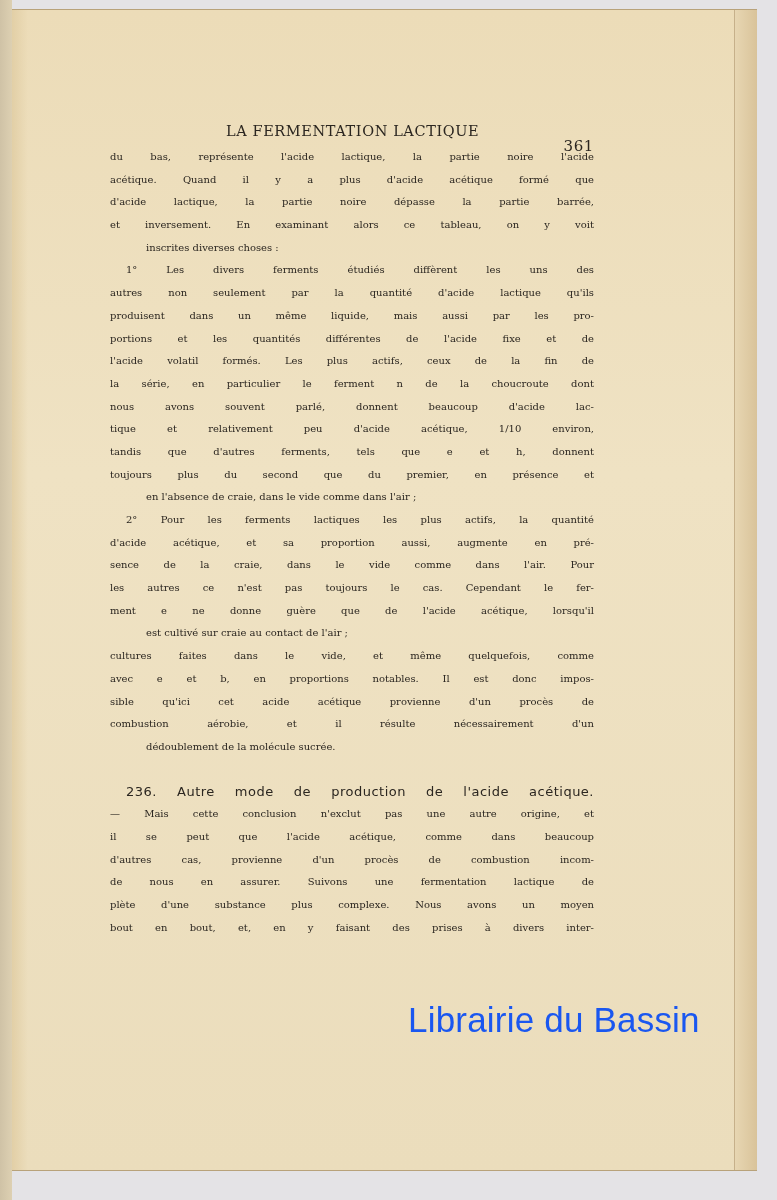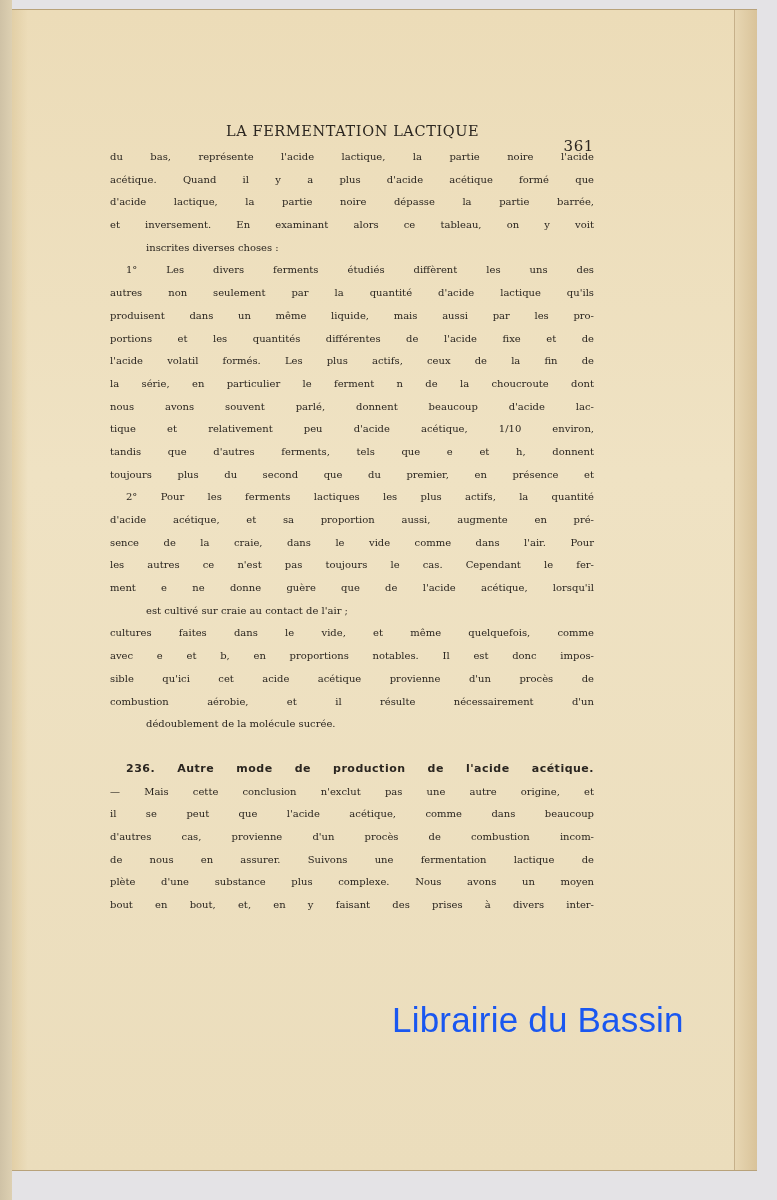--- a/index.html
+++ b/index.html
@@ -46,24 +46,24 @@
     .line {
       font-size: 10px; line-height: 22.7px; height: 22.7px;
       text-align: justify; text-align-last: justify;
       white-space: nowrap;
     }
     .line.last { text-align-last: left; margin-left: 36px; }
     .line.indent { padding-left: 16px; }
     .gap { height: 22px; }
     .section-heading {
       font-family: "DejaVu Sans", "Liberation Sans", sans-serif;
-      font-weight: bold; font-size: 11px; letter-spacing: 0.5px;
+      font-weight: normal; font-size: 13px; letter-spacing: 0.5px;
     }
     .watermark {
-      position: absolute; left: 392px; top: 1000px;
+      position: absolute; left: 408px; top: 1000px;
       font-family: "Liberation Sans", sans-serif;
       font-size: 35px; color: #1a57f0; letter-spacing: 0.2px;
     }
   </style>
 </head>
 <body>
 
 <div class="spine"></div>
 
 <div class="page">
@@ -89,20 +89,21 @@
     <div class="line indent">1° Les divers ferments étudiés diffèrent les uns des</div>
     <div class="line">autres non seulement par la quantité d'acide lactique qu'ils</div>
     <div class="line">produisent dans un même liquide, mais aussi par les pro-</div>
     <div class="line">portions et les quantités différentes de l'acide fixe et de</div>
     <div class="line">l'acide volatil formés. Les plus actifs, ceux de la fin de</div>
     <div class="line">la série, en particulier le ferment n de la choucroute dont</div>
     <div class="line">nous avons souvent parlé, donnent beaucoup d'acide lac-</div>
     <div class="line">tique et relativement peu d'acide acétique, 1/10 environ,</div>
     <div class="line">tandis que d'autres ferments, tels que e et h, donnent</div>
     <div class="line">toujours plus du second que du premier, en présence et</div>
+    <div class="line last">en l'absence de craie, dans le vide comme dans l'air ;</div>
   </div>
 
   <div>
     <div class="line indent">2° Pour les ferments lactiques les plus actifs, la quantité</div>
     <div class="line">d'acide acétique, et sa proportion aussi, augmente en pré-</div>
     <div class="line">sence de la craie, dans le vide comme dans l'air. Pour</div>
     <div class="line">les autres ce n'est pas toujours le cas. Cependant le fer-</div>
     <div class="line">ment e ne donne guère que de l'acide acétique, lorsqu'il</div>
     <div class="line last">est cultivé sur craie au contact de l'air ;</div>
   </div>

